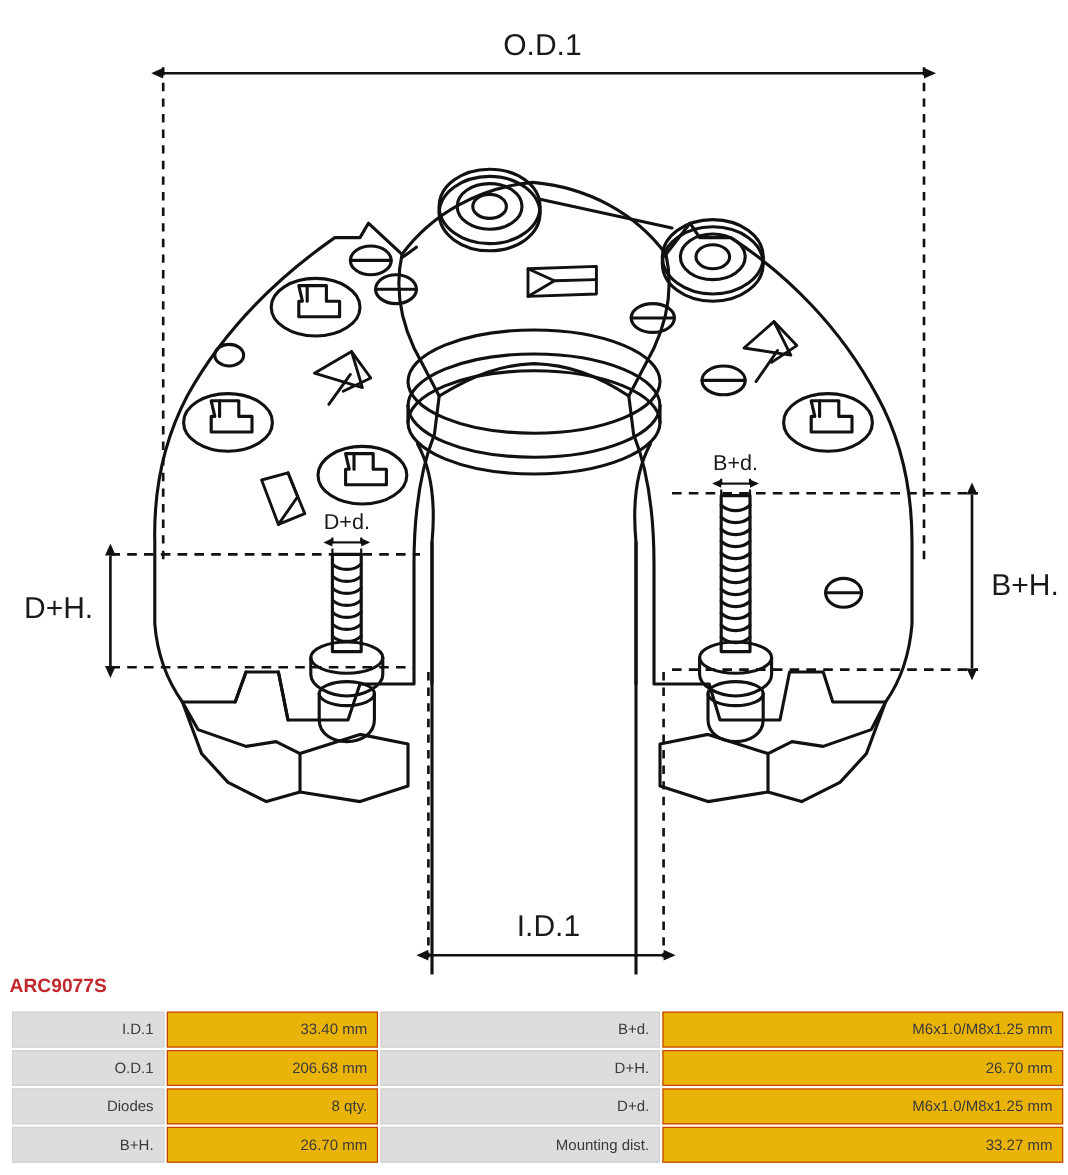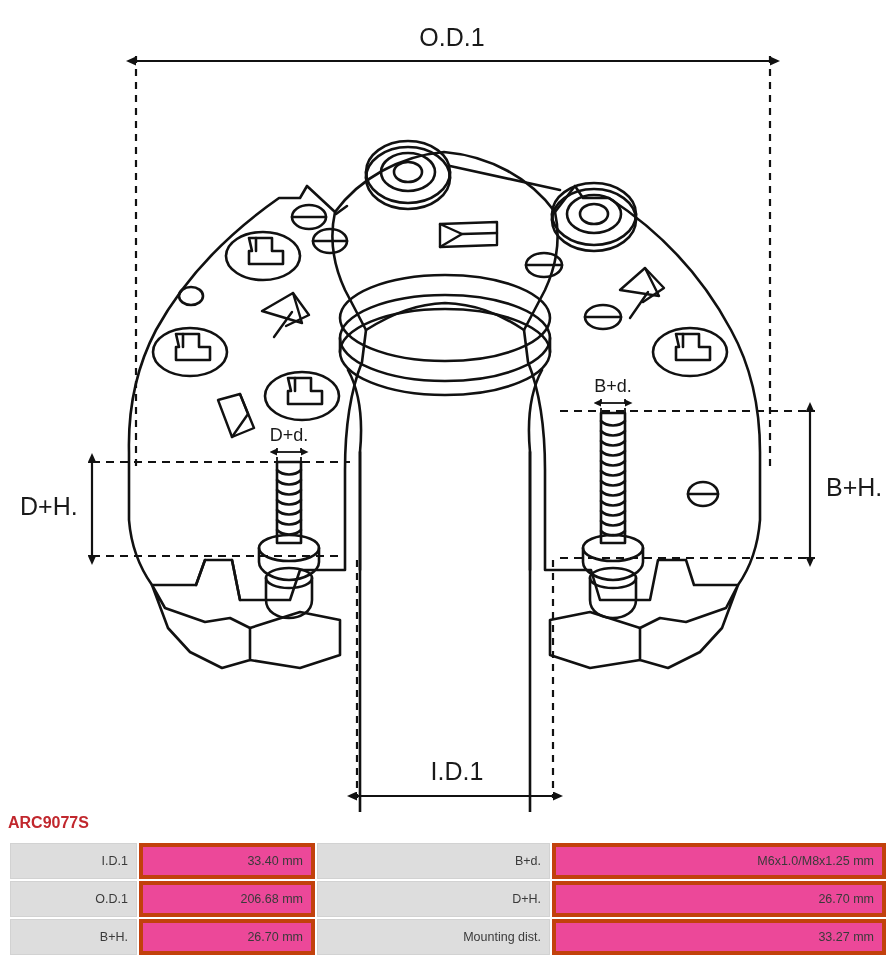--- a/index.html
+++ b/index.html
@@ -43,22 +43,22 @@
     color:#3a3a3a;
     font-size:12.5px;
     white-space:nowrap;
     overflow:hidden;
   }
   #spec-table td.lbl{
     background:#dddddd;
     border:1px solid #d2d2d2;
   }
   #spec-table td.val{
-    background:#ec4899;
-    border:4px solid #c2410c;
+    background:#eab308;
+    border:1px solid #c2410c;
     text-align:right;
   }
   col.c1{width:127px;}
   col.c2{width:176px;}
   col.c3{width:233px;}
   col.c4{width:334px;}
 </style>
 </head>
 <body>
 
@@ -329,20 +329,26 @@
         <td class="lbl">B+d.</td>
         <td class="val">M6x1.0/M8x1.25 mm</td>
       </tr>
       <tr>
         <td class="lbl">O.D.1</td>
         <td class="val">206.68 mm</td>
         <td class="lbl">D+H.</td>
         <td class="val">26.70 mm</td>
       </tr>
       <tr>
+        <td class="lbl">Diodes</td>
+        <td class="val">8 qty.</td>
+        <td class="lbl">D+d.</td>
+        <td class="val">M6x1.0/M8x1.25 mm</td>
+      </tr>
+      <tr>
         <td class="lbl">B+H.</td>
         <td class="val">26.70 mm</td>
         <td class="lbl">Mounting dist.</td>
         <td class="val">33.27 mm</td>
       </tr>
     </tbody>
   </table>
 
 </div>
 

